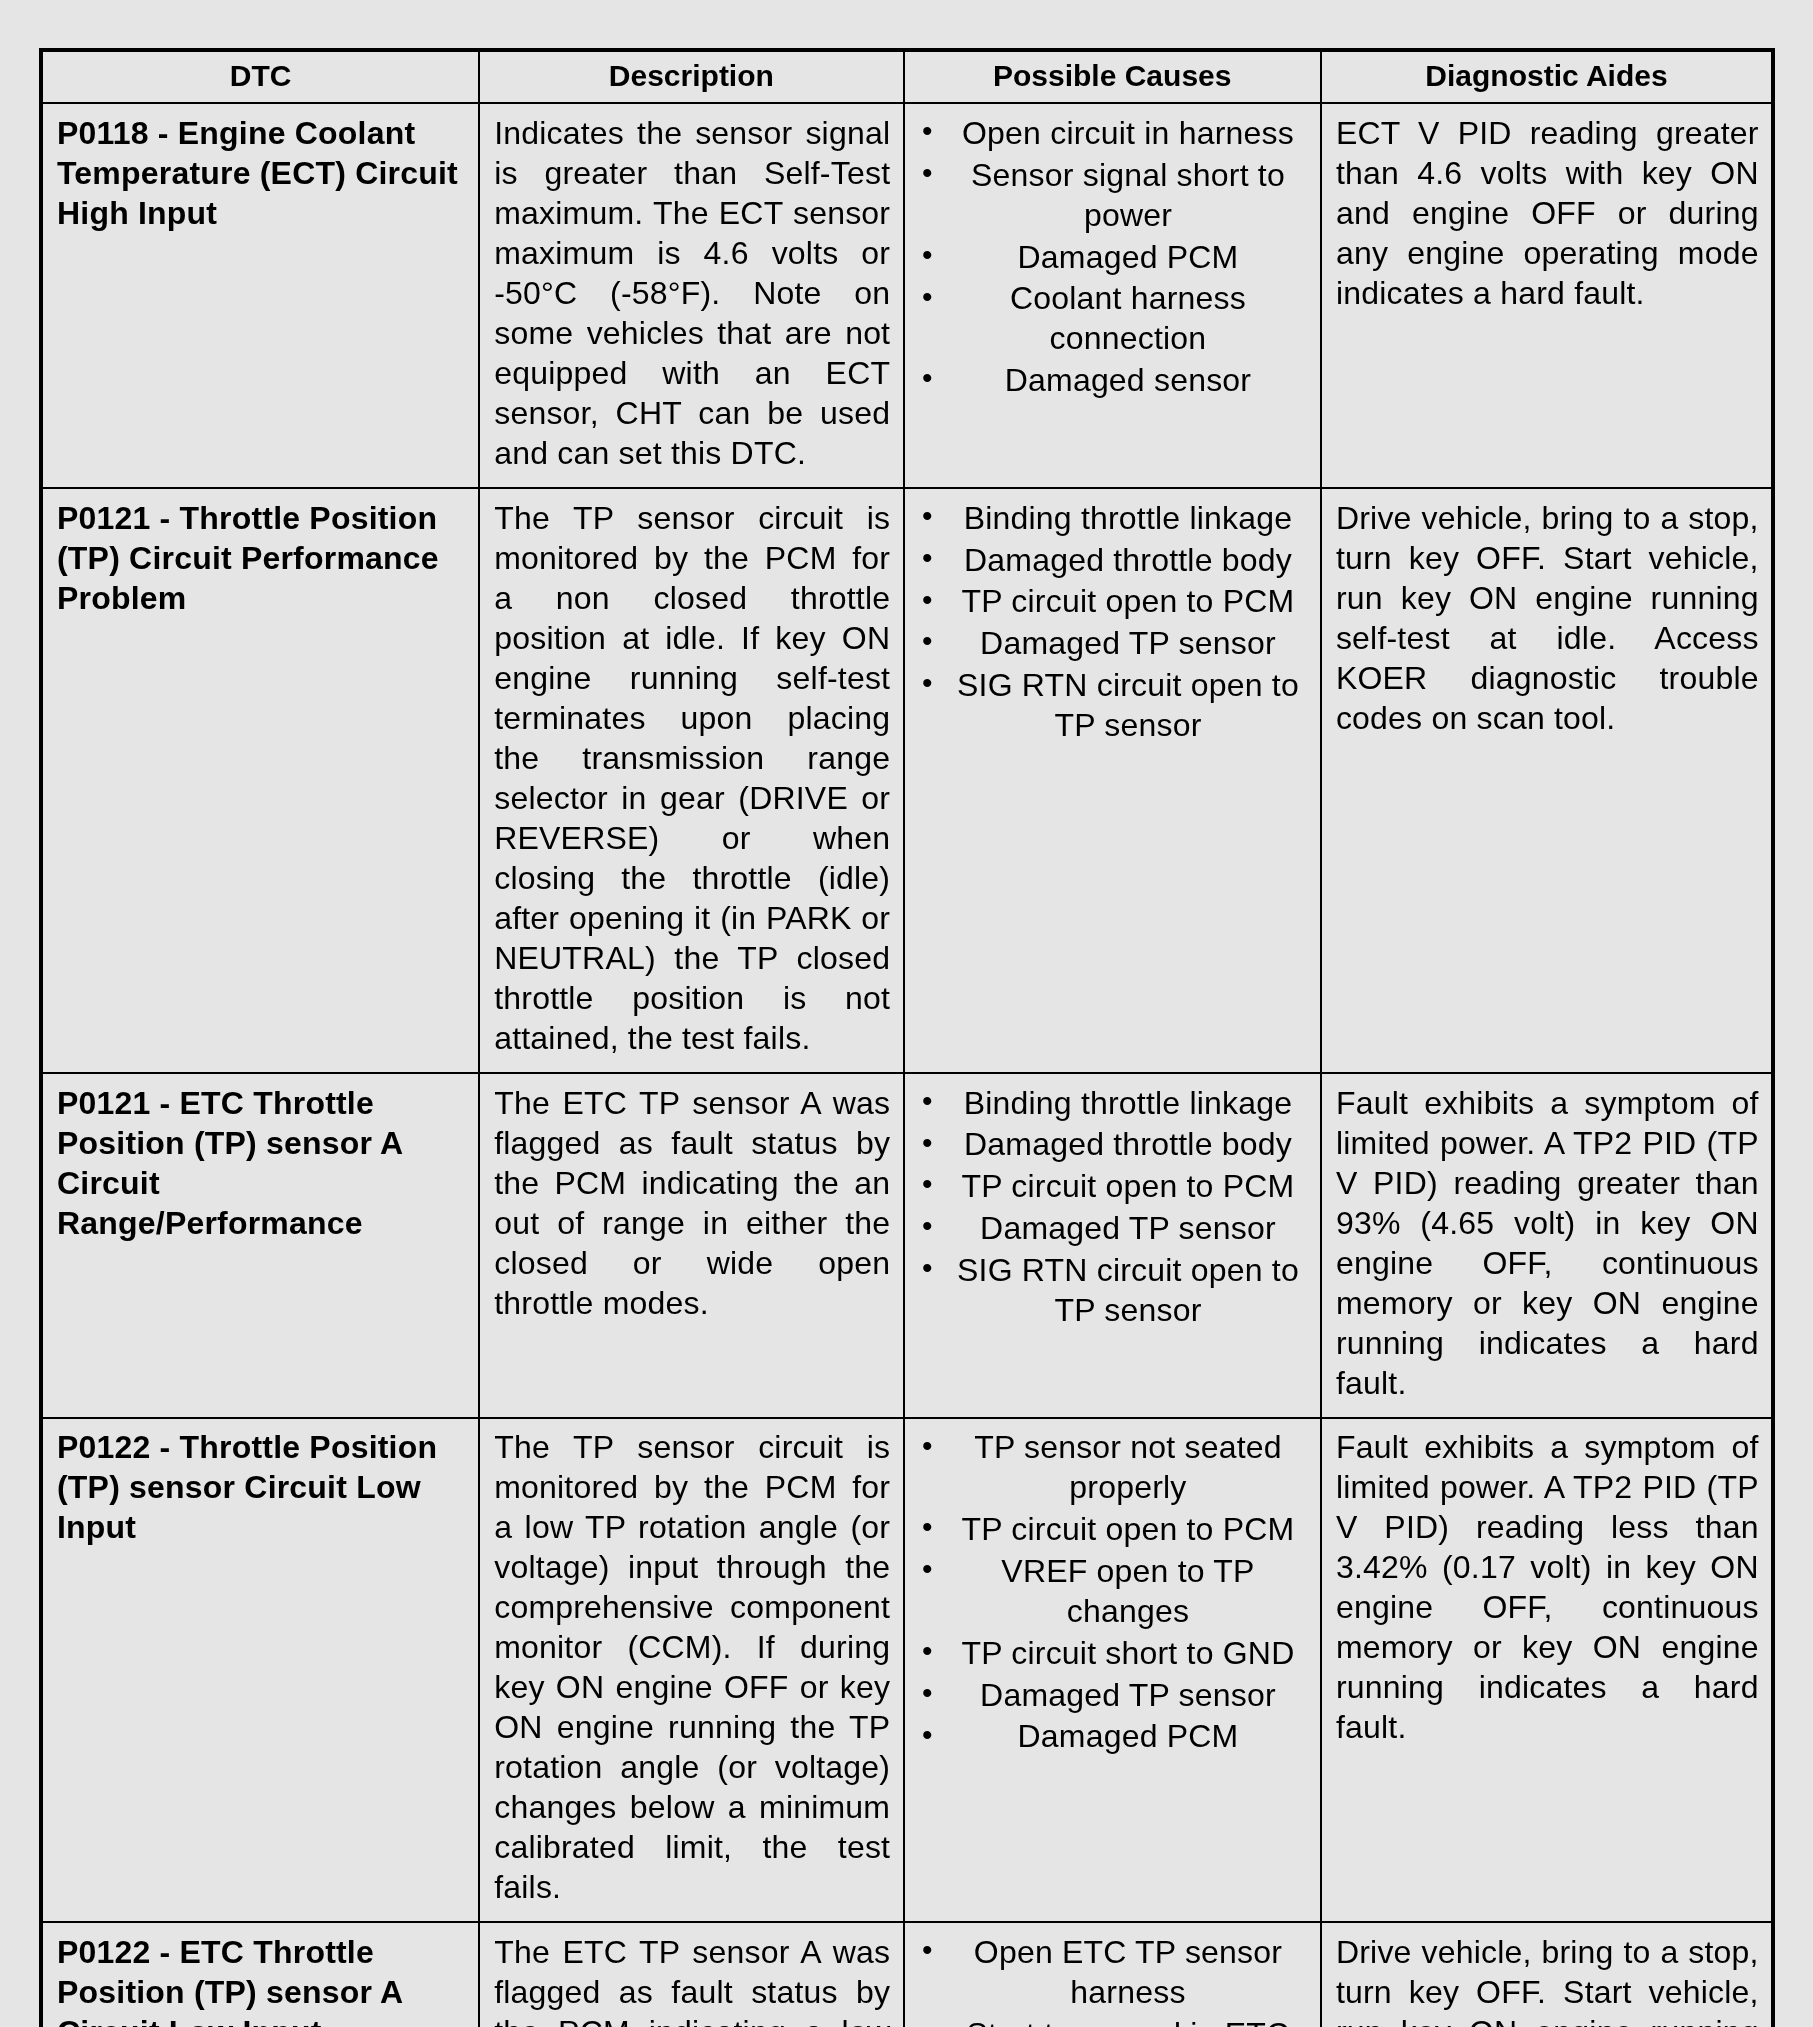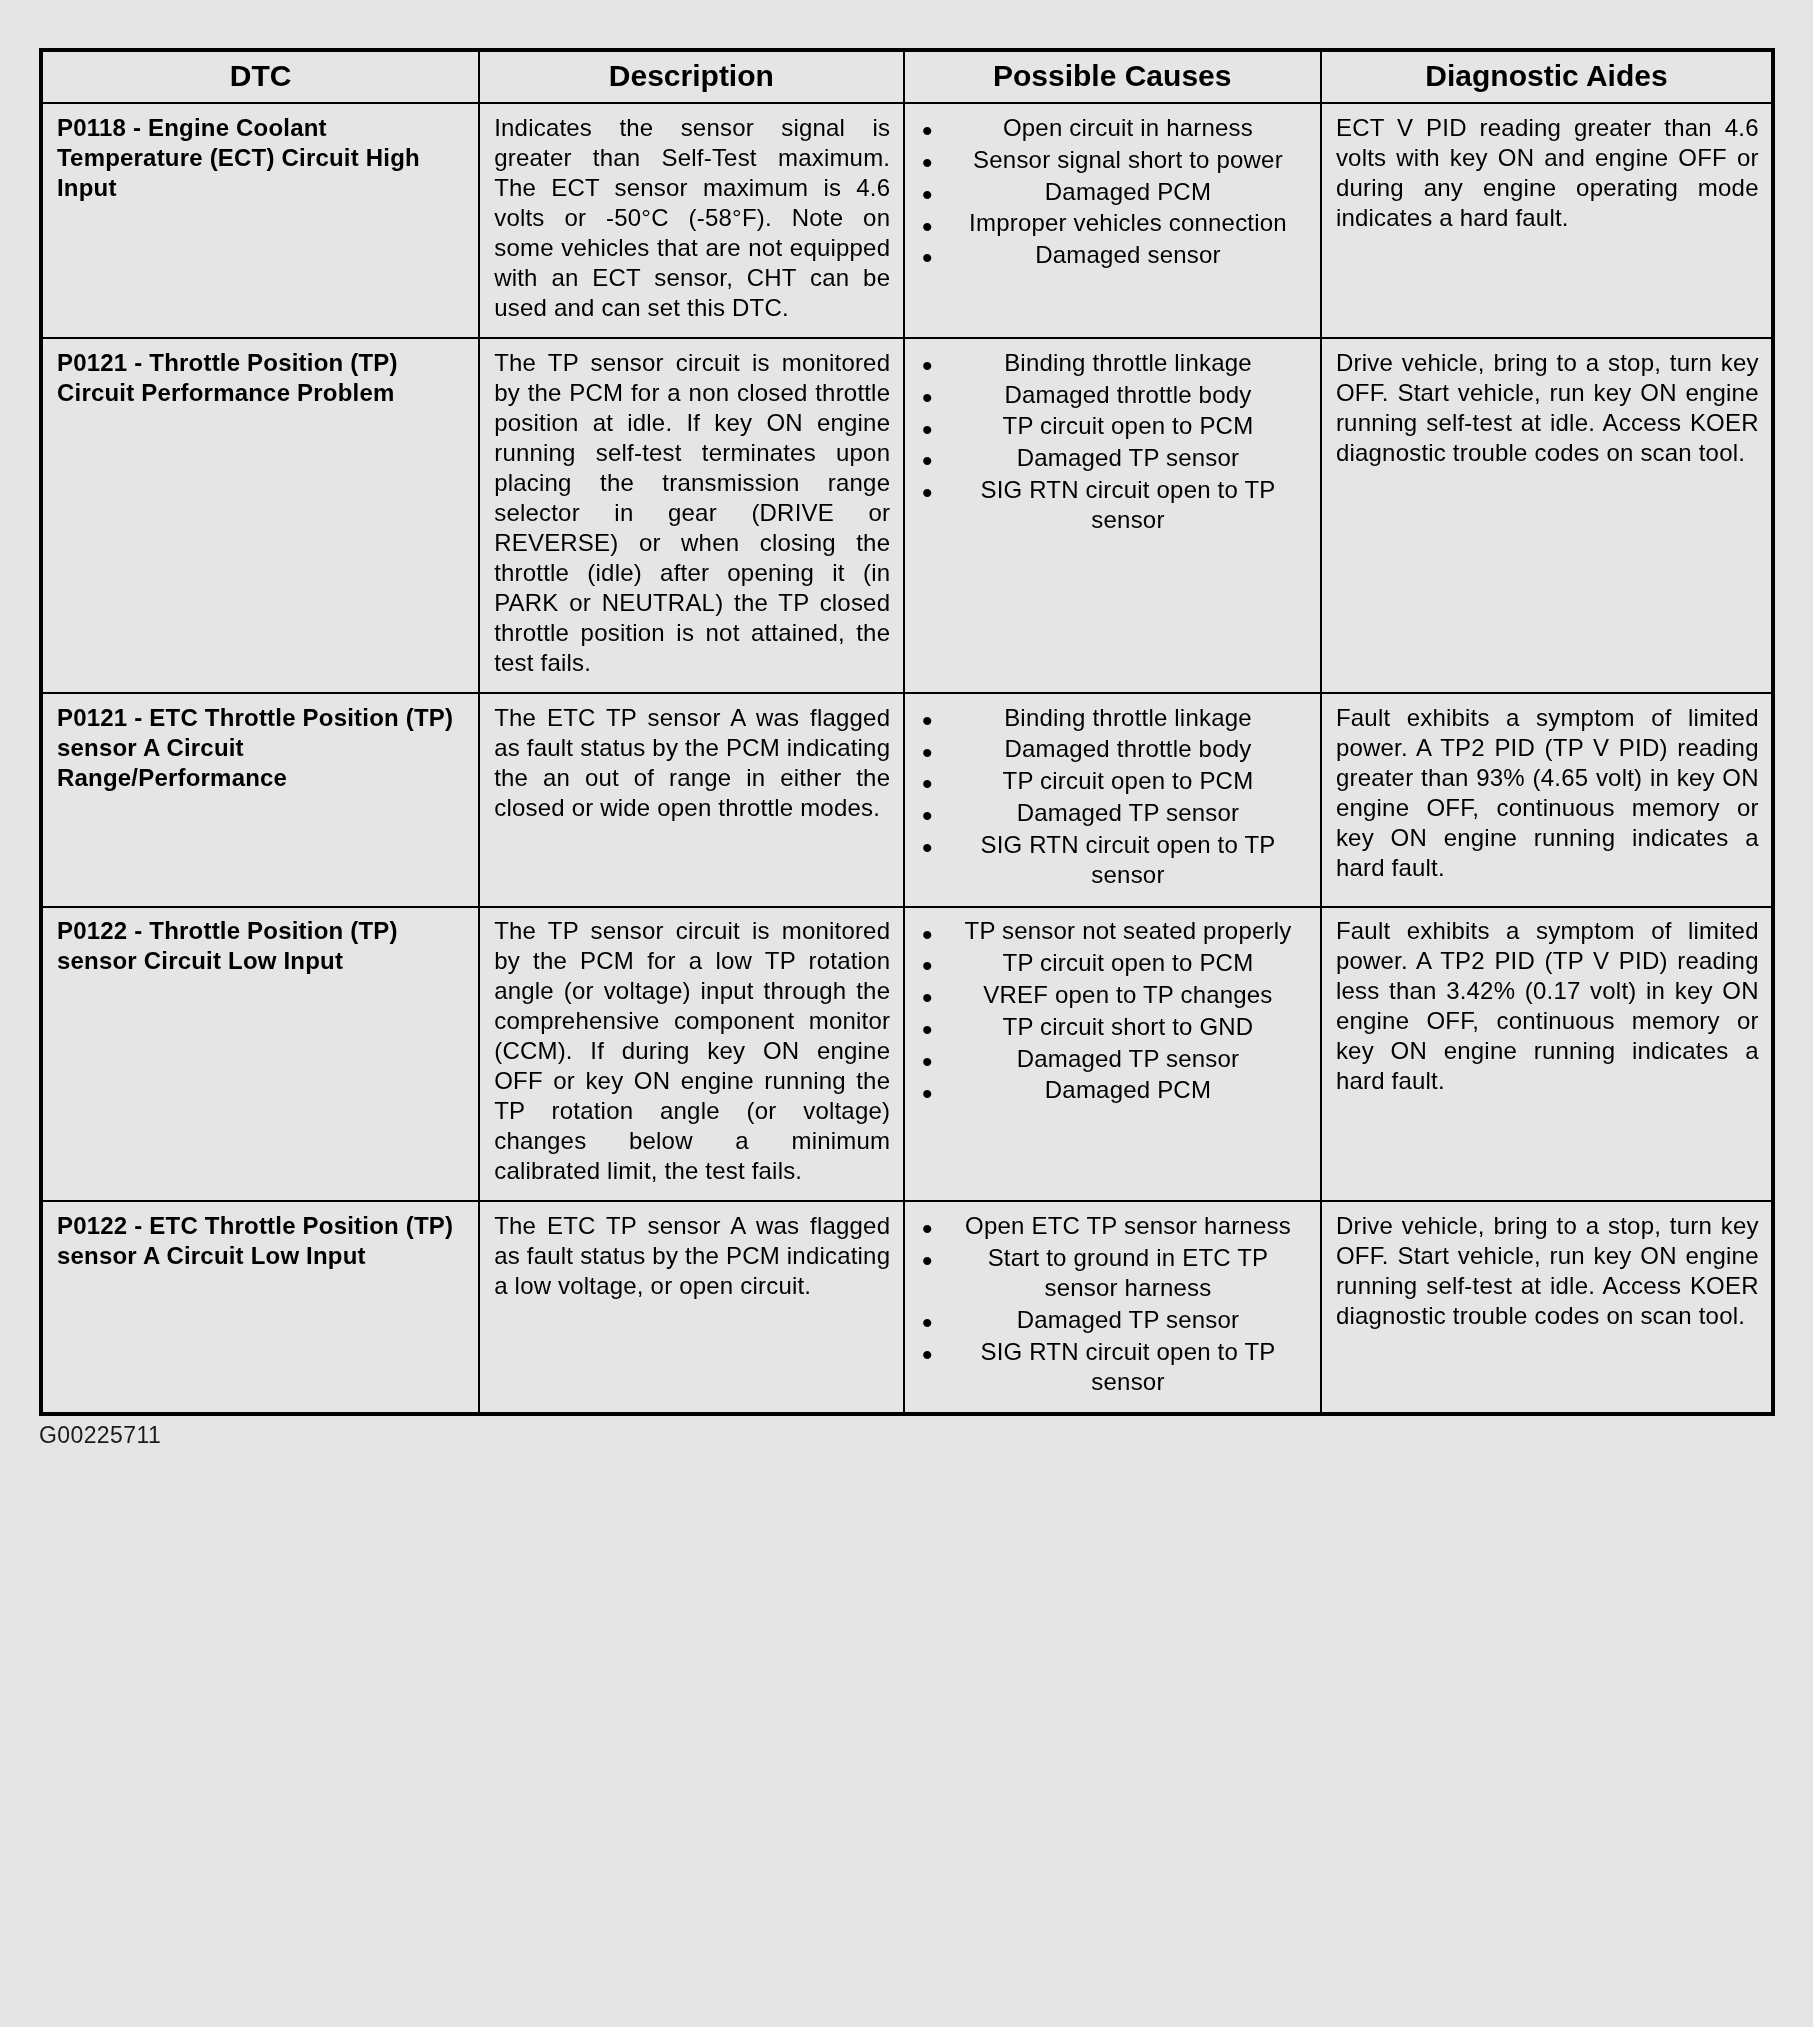--- a/index.html
+++ b/index.html
@@ -29,21 +29,21 @@
     box-sizing: border-box;
   }
   .dtc-table th {
     font-size: 30px;
     font-weight: bold;
     text-align: center;
     padding: 7px 5.3px 8.8px 5.3px;
     line-height: 1.15;
   }
   .dtc-table td {
-    font-size: 24px;
+    font-size: 32px;
     line-height: 1.25;
     padding: 8.8px 12.3px 14px 14px;
     letter-spacing: 0.2px;
   }
   td.dtc-cell {
     font-weight: bold;
     text-align: left;
   }
   td.desc-cell,
   td.aides-cell {
@@ -100,21 +100,21 @@
     <tbody>
 
       <tr>
         <td class="dtc-cell">P0118 - Engine Coolant Temperature (ECT) Circuit High Input</td>
         <td class="desc-cell">Indicates the sensor signal is greater than Self-Test maximum. The ECT sensor maximum is 4.6 volts or -50°C (-58°F). Note on some vehicles that are not equipped with an ECT sensor, CHT can be used and can set this DTC.</td>
         <td class="causes-cell">
           <ul class="causes-list">
             <li>Open circuit in harness</li>
             <li>Sensor signal short to power</li>
             <li>Damaged PCM</li>
-            <li>Improper vehicles connection</li>
+            <li>Coolant harness connection</li>
             <li>Damaged sensor</li>
           </ul>
         </td>
         <td class="aides-cell">ECT V PID reading greater than 4.6 volts with key ON and engine OFF or during any engine operating mode indicates a hard fault.</td>
       </tr>
 
       <tr>
         <td class="dtc-cell">P0121 - Throttle Position (TP) Circuit Performance Problem</td>
         <td class="desc-cell">The TP sensor circuit is monitored by the PCM for a non closed throttle position at idle. If key ON engine running self-test terminates upon placing the transmission range selector in gear (DRIVE or REVERSE) or when closing the throttle (idle) after opening it (in PARK or NEUTRAL) the TP closed throttle position is not attained, the test fails.</td>
         <td class="causes-cell">

